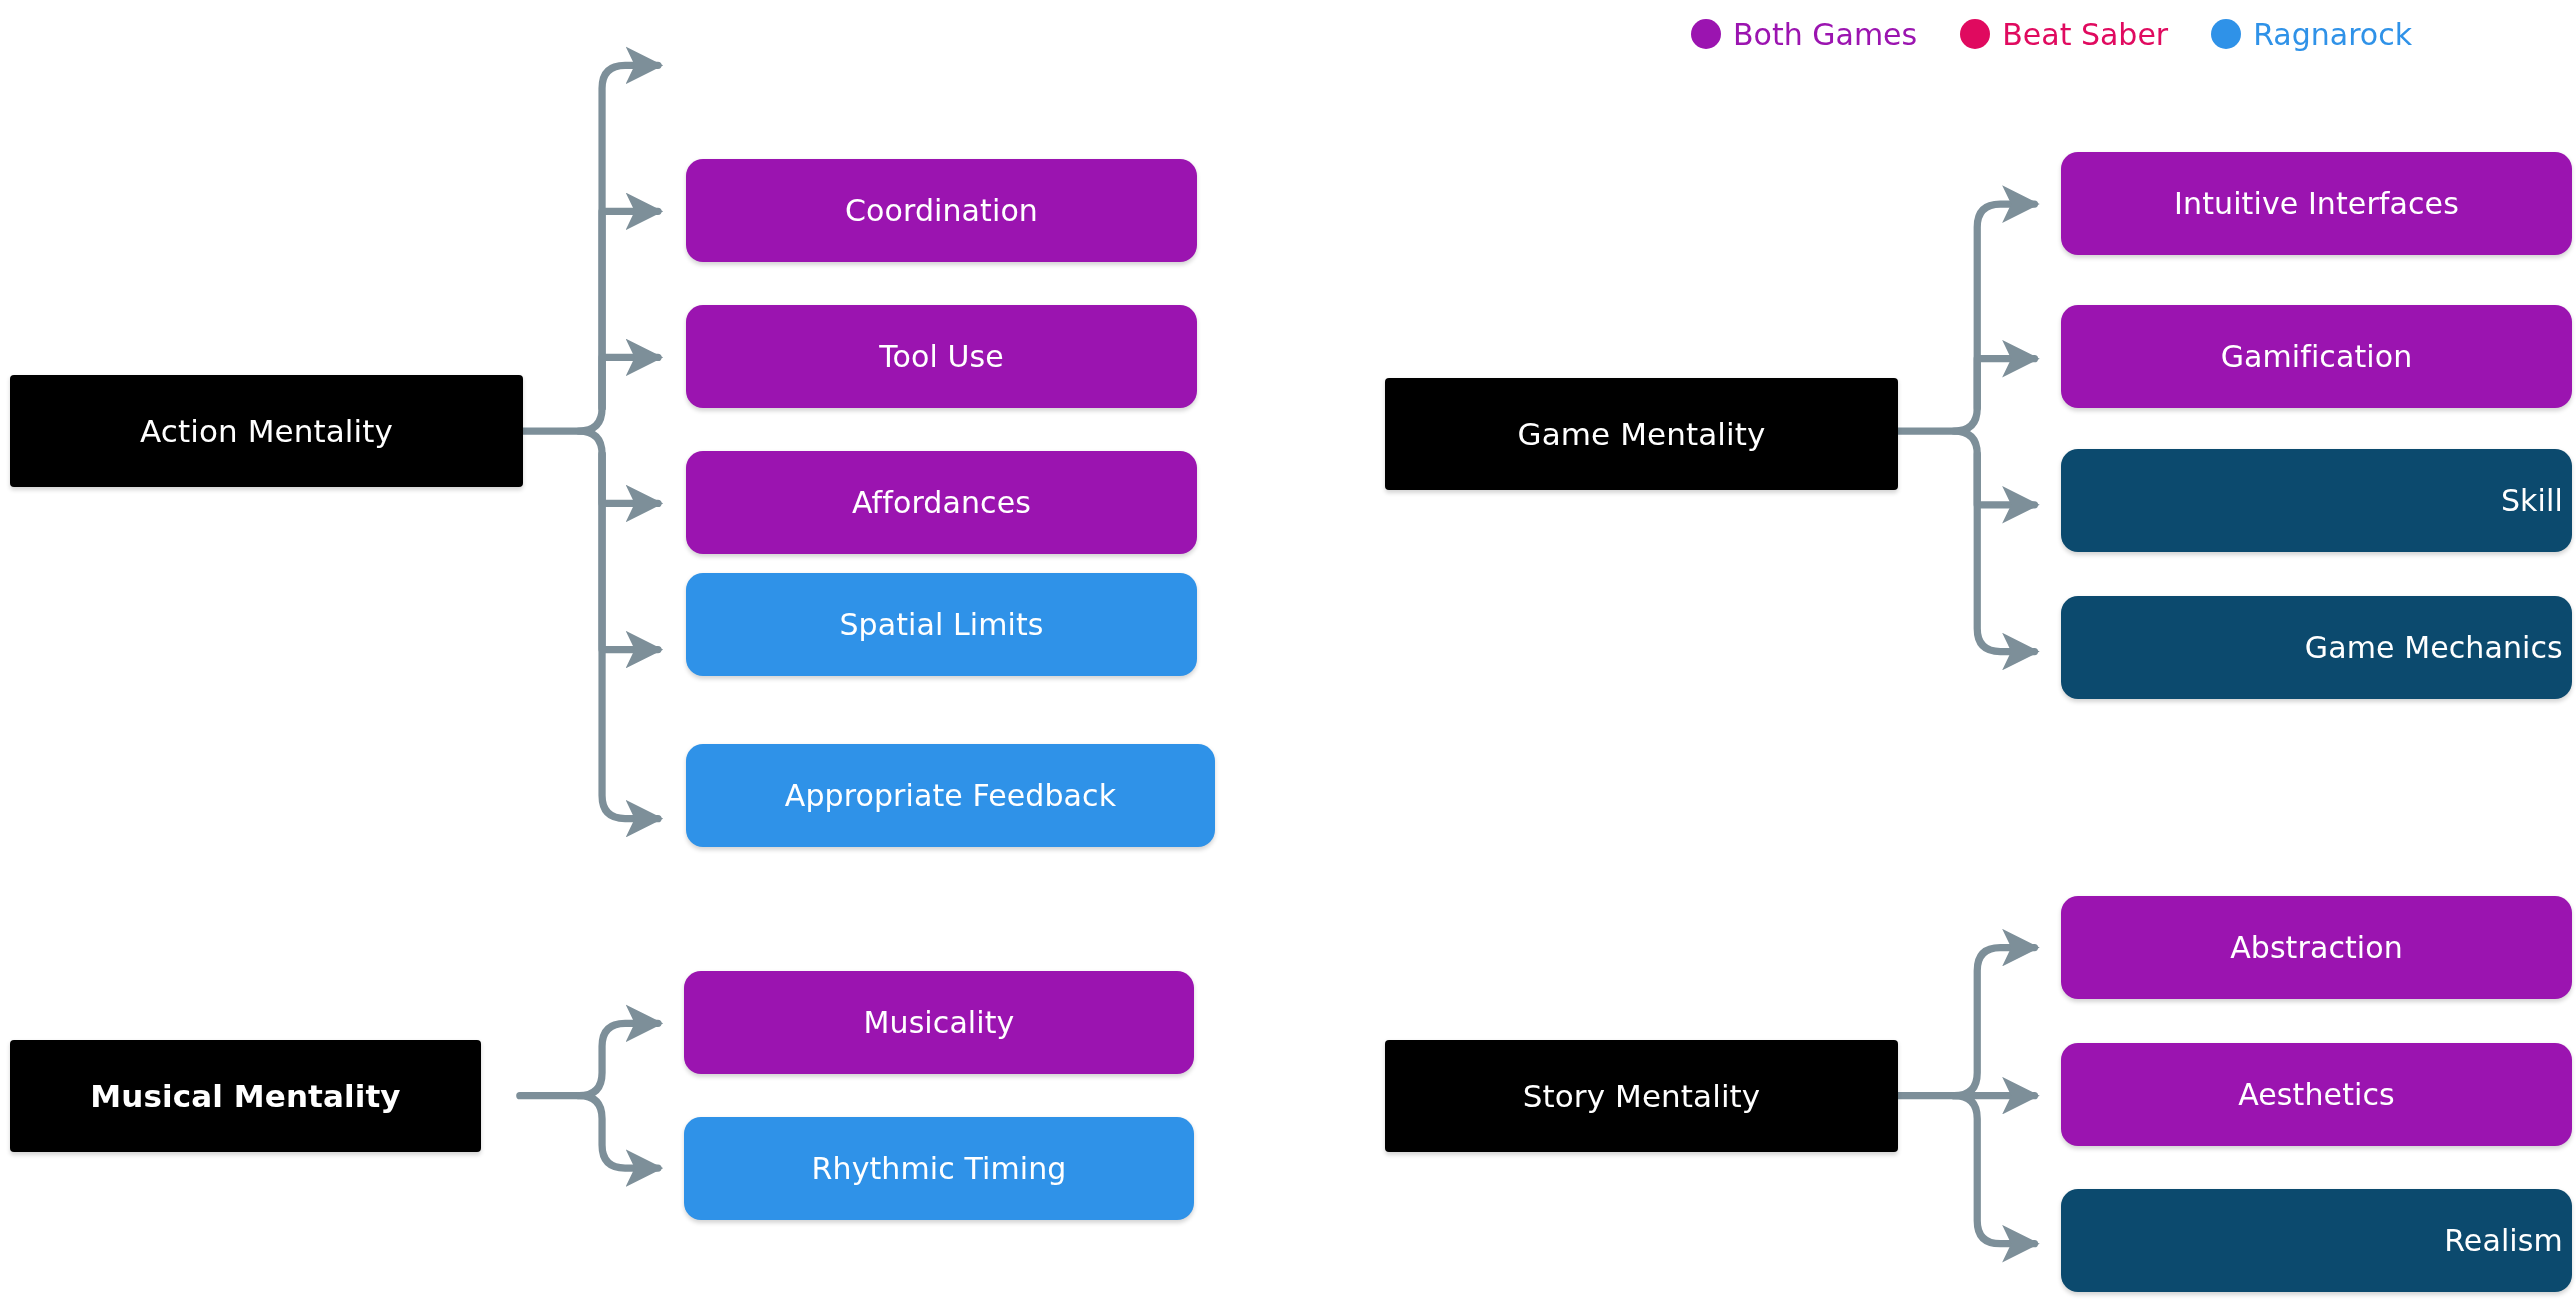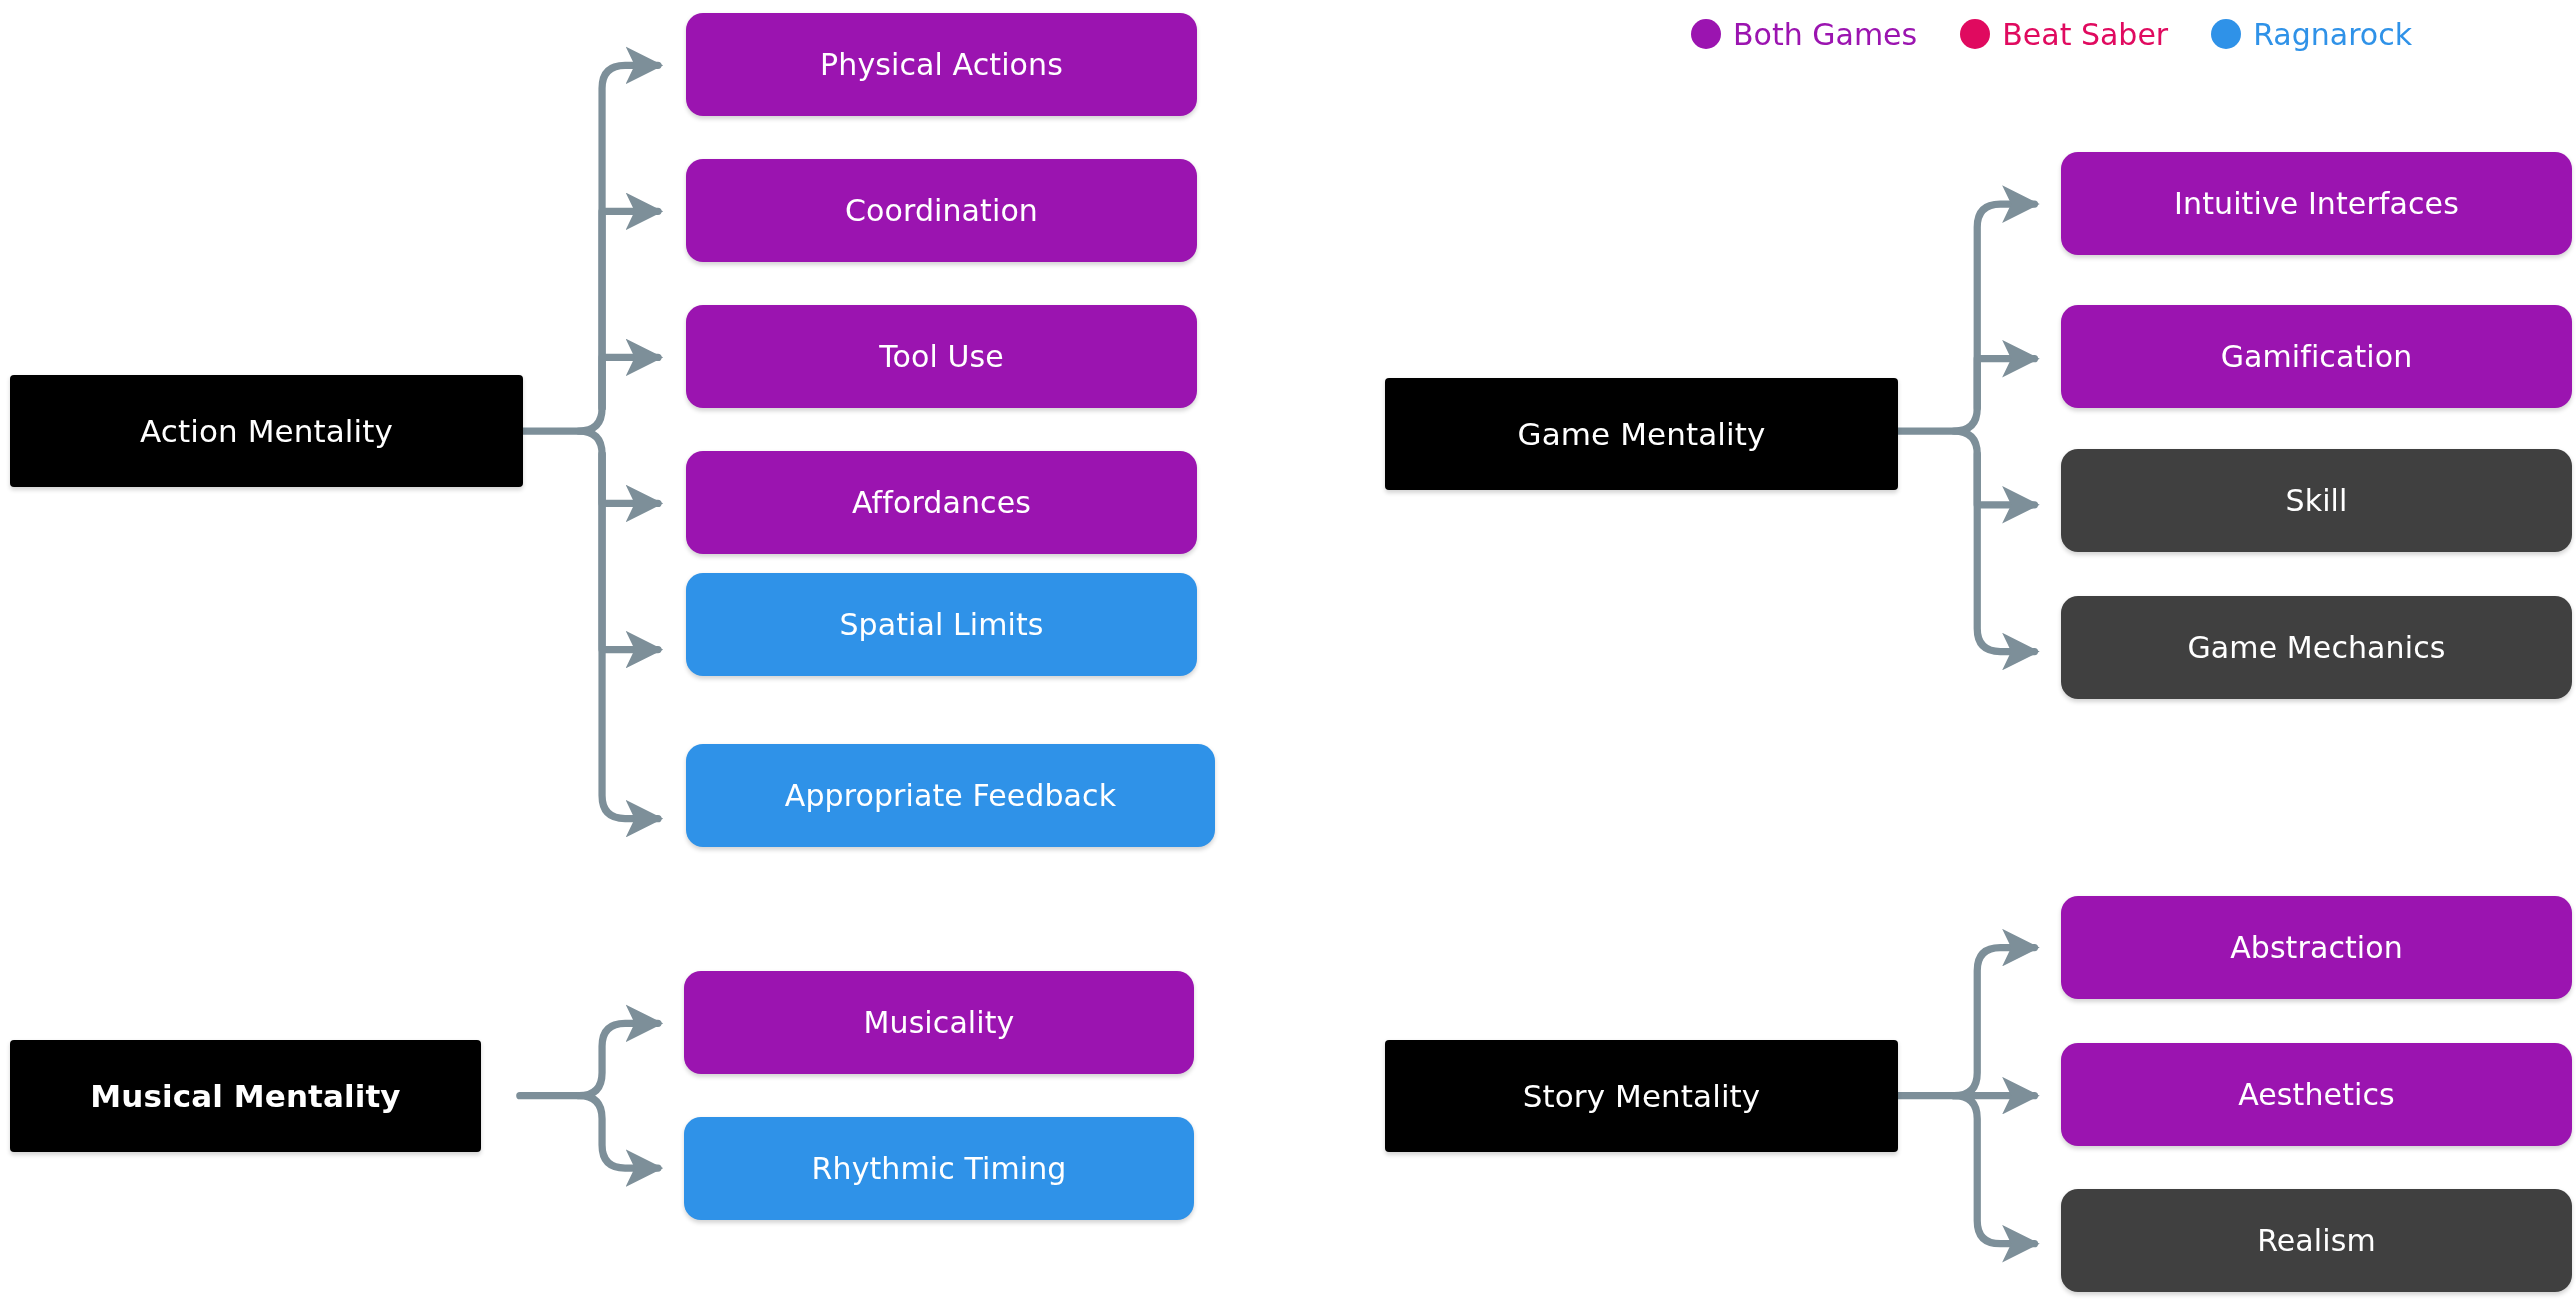--- a/index.html
+++ b/index.html
@@ -51,21 +51,21 @@
   }
   .node.root {
     background: #000000;
     font-size: 31px;
     border-radius: 4px;
   }
   .node.leaf {
     font-size: 30px;
   }
   .node.purple  { background: #9b14b0; }
-  .node.crimson { background: #404040; }
+  .node.crimson { background: #0c4a6e; justify-content: flex-end; }
   .node.blue    { background: #2f92e8; }
 
   
   #legend {
     position: absolute;
     top: 9.2px;
     left: 2560;
     display: flex;
     align-items: center;
     height: 50px;
@@ -126,23 +126,20 @@
       <path d="M 2885 1665 L 2970 1665 Q 3005 1665 3005 1630 L 3005 1475 Q 3005 1440 3040 1440 L 3092 1440" marker-end="url(#ah)"></path>
       <path d="M 2970 1665 L 3040 1665 L 3092 1665" marker-end="url(#ah)"></path>
       <path d="M 2970 1665 Q 3005 1665 3005 1700 L 3005 1855 Q 3005 1890 3040 1890 L 3092 1890" marker-end="url(#ah)"></path>
     </g>
   </svg>
 
   <div class="node root" style="left:10px; top:375px; width:513px; height:112px;">
     <span class="label">Action Mentality</span>
   </div>
 
-  <div class="node leaf purple" style="left:686px; top:13px; width:511px; height:103px;">
-    <span class="label">Physical Actions</span>
-  </div>
   <div class="node leaf purple" style="left:686px; top:159px; width:511px; height:103px;">
     <span class="label">Coordination</span>
   </div>
   <div class="node leaf purple" style="left:686px; top:305px; width:511px; height:103px;">
     <span class="label">Tool Use</span>
   </div>
   <div class="node leaf purple" style="left:686px; top:451px; width:511px; height:103px;">
     <span class="label">Affordances</span>
   </div>
   <div class="node leaf blue" style="left:686px; top:573px; width:511px; height:103px;">

